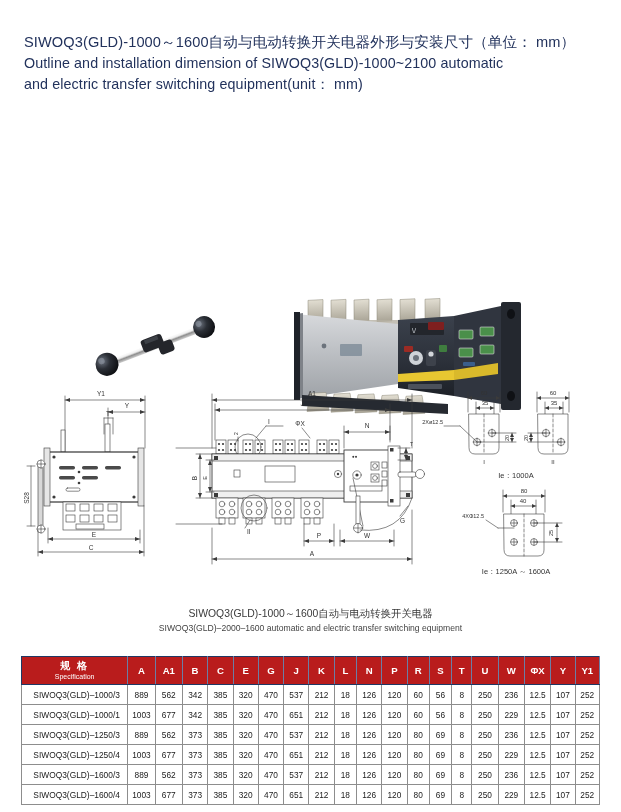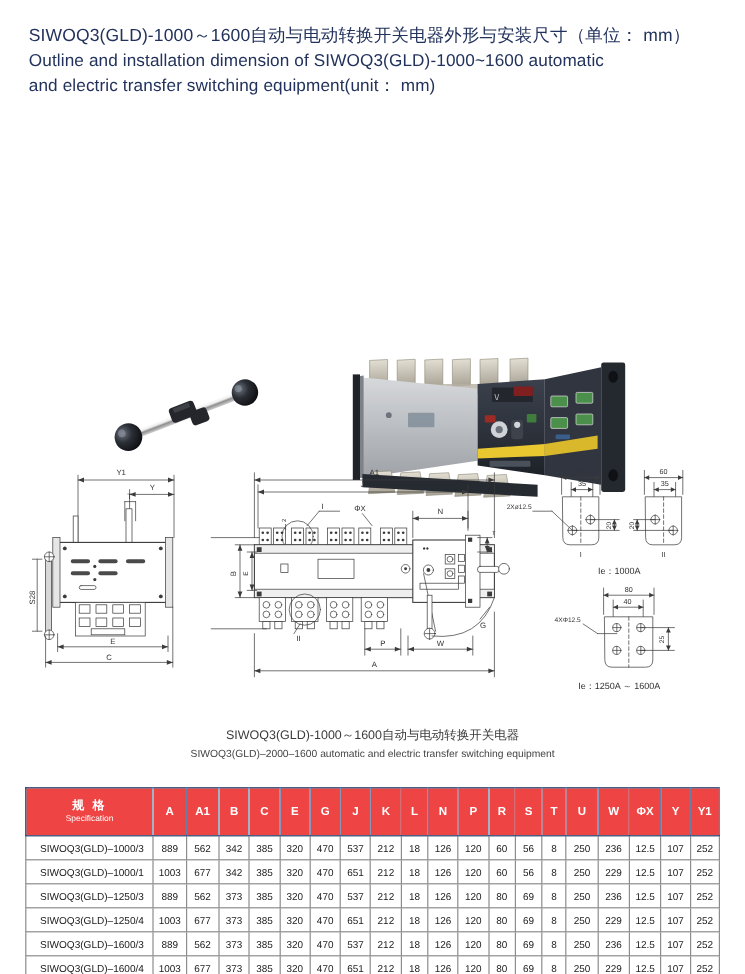--- a/index.html
+++ b/index.html
@@ -7,21 +7,21 @@
     margin: 0; padding: 0;
     background: #ffffff;
     width: 621px; height: 812px;
     font-family: "Liberation Sans", sans-serif;
     color: #222;
     overflow: hidden;
   }
   .page { position: relative; width: 621px; height: 812px; }
 
   
-  .heading { position: absolute; left: 24px; top: 20px; width: 580px; }
+  .heading { position: absolute; left: 24px; top: 32px; width: 580px; }
   .heading div {
     color: #22325c;
     font-size: 14.3px;
     line-height: 21px;
     letter-spacing: .1px;
     white-space: nowrap;
   }
   .heading .ln1 { font-size: 14.6px; }
 
   
@@ -50,41 +50,41 @@
     vertical-align: middle;
     font-size: 8.3px;
     color: #1a1a1a;
     height: 20px;
     padding: 0 1px;
     background: #fff;
     white-space: nowrap;
     overflow: hidden;
   }
   table.spec thead th {
-    background: #ef4444;
+    background: #b91c1c;
     color: #ffffff;
     border: 1px solid #1f3864;
     border-right: 1px solid #6b7ea5;
-    height: 40px;
+    height: 28px;
     font-size: 9.6px;
     font-weight: bold;
   }
   table.spec thead th.spec-head { font-weight: normal; line-height: 11px; }
   table.spec thead th.spec-head .cn { font-size: 10px; font-weight: bold; letter-spacing: 2px; display:block; }
   table.spec thead th.spec-head .en { font-size: 7px; font-weight: normal; display:block; }
   table.spec td.spec-cell { text-align: center; padding-left: 5px; font-size: 8.4px; }
 </style>
 </head>
 <body>
 
 <div class="page">
 
   <div class="heading">
     <div class="ln1">SIWOQ3(GLD)-1000～1600自动与电动转换开关电器外形与安装尺寸（单位： mm）</div>
-    <div>Outline and installation dimension of SIWOQ3(GLD)-1000~1600 automatic</div>
+    <div>Outline and installation dimension of SIWOQ3(GLD)-1000~2100 automatic</div>
     <div>and electric transfer switching equipment(unit： mm)</div>
   </div>
 
   <div class="photo-area">
 
     <svg class="lever" viewBox="0 0 135 115">
       <defs>
         <linearGradient id="rod" x1="0" y1="0" x2="0" y2="1">
           <stop offset="0%" stop-color="#f4f4f4"></stop>
           <stop offset="35%" stop-color="#d8d8d8"></stop>

